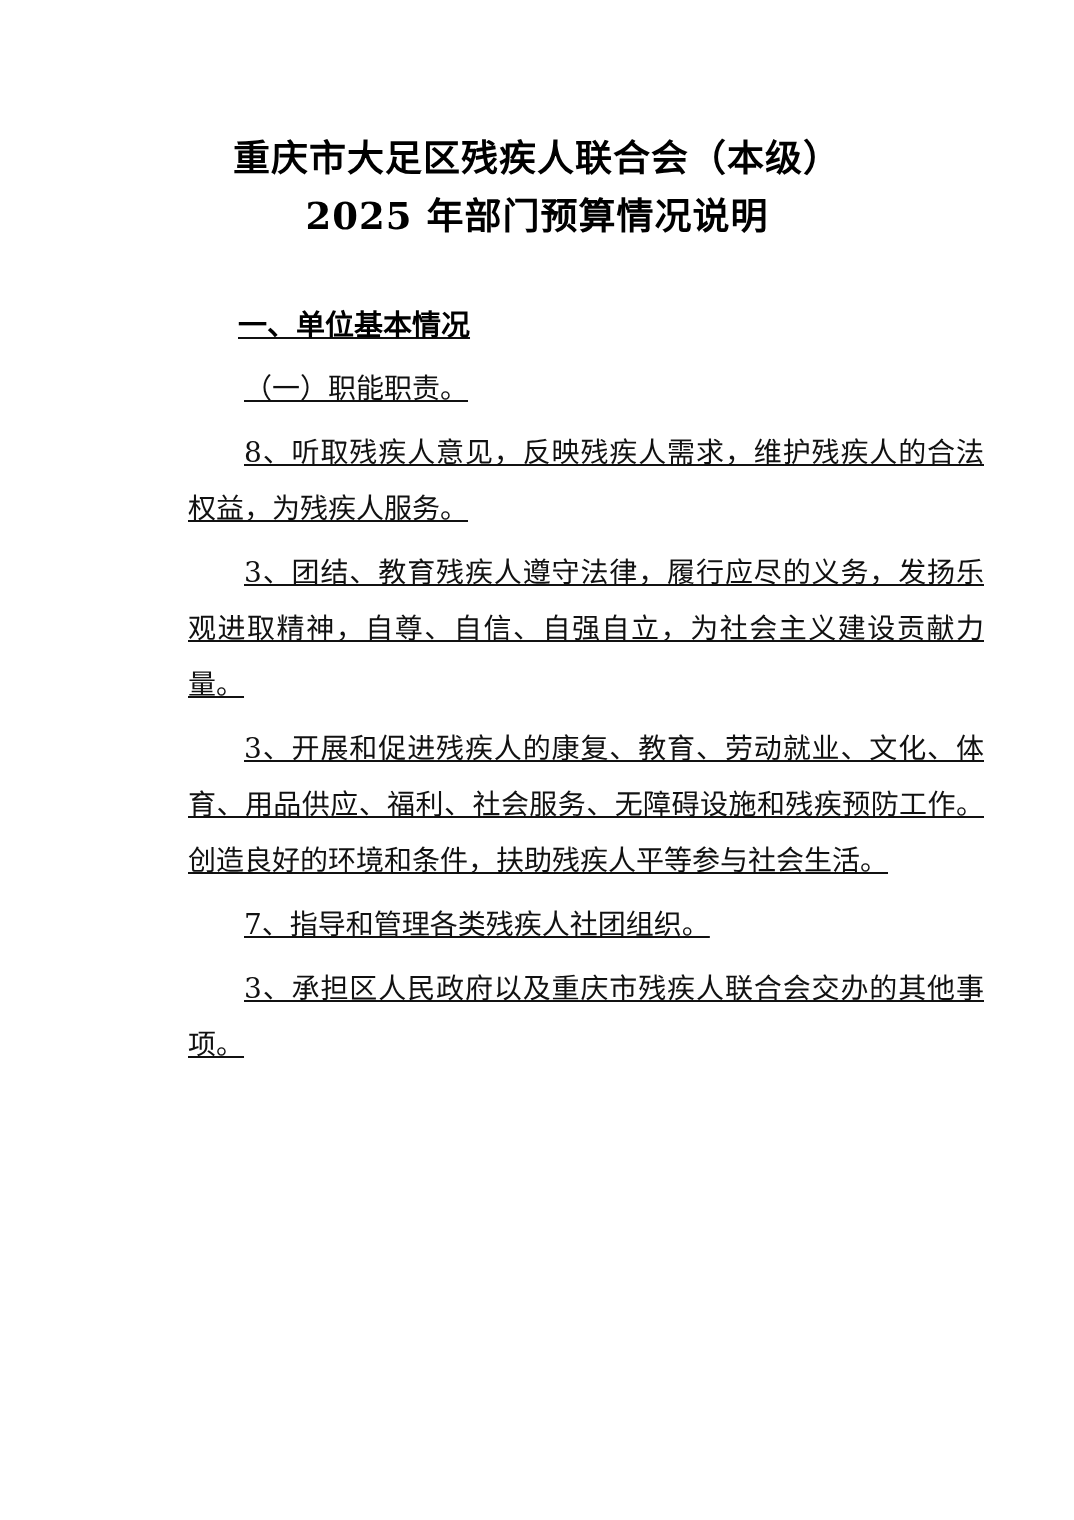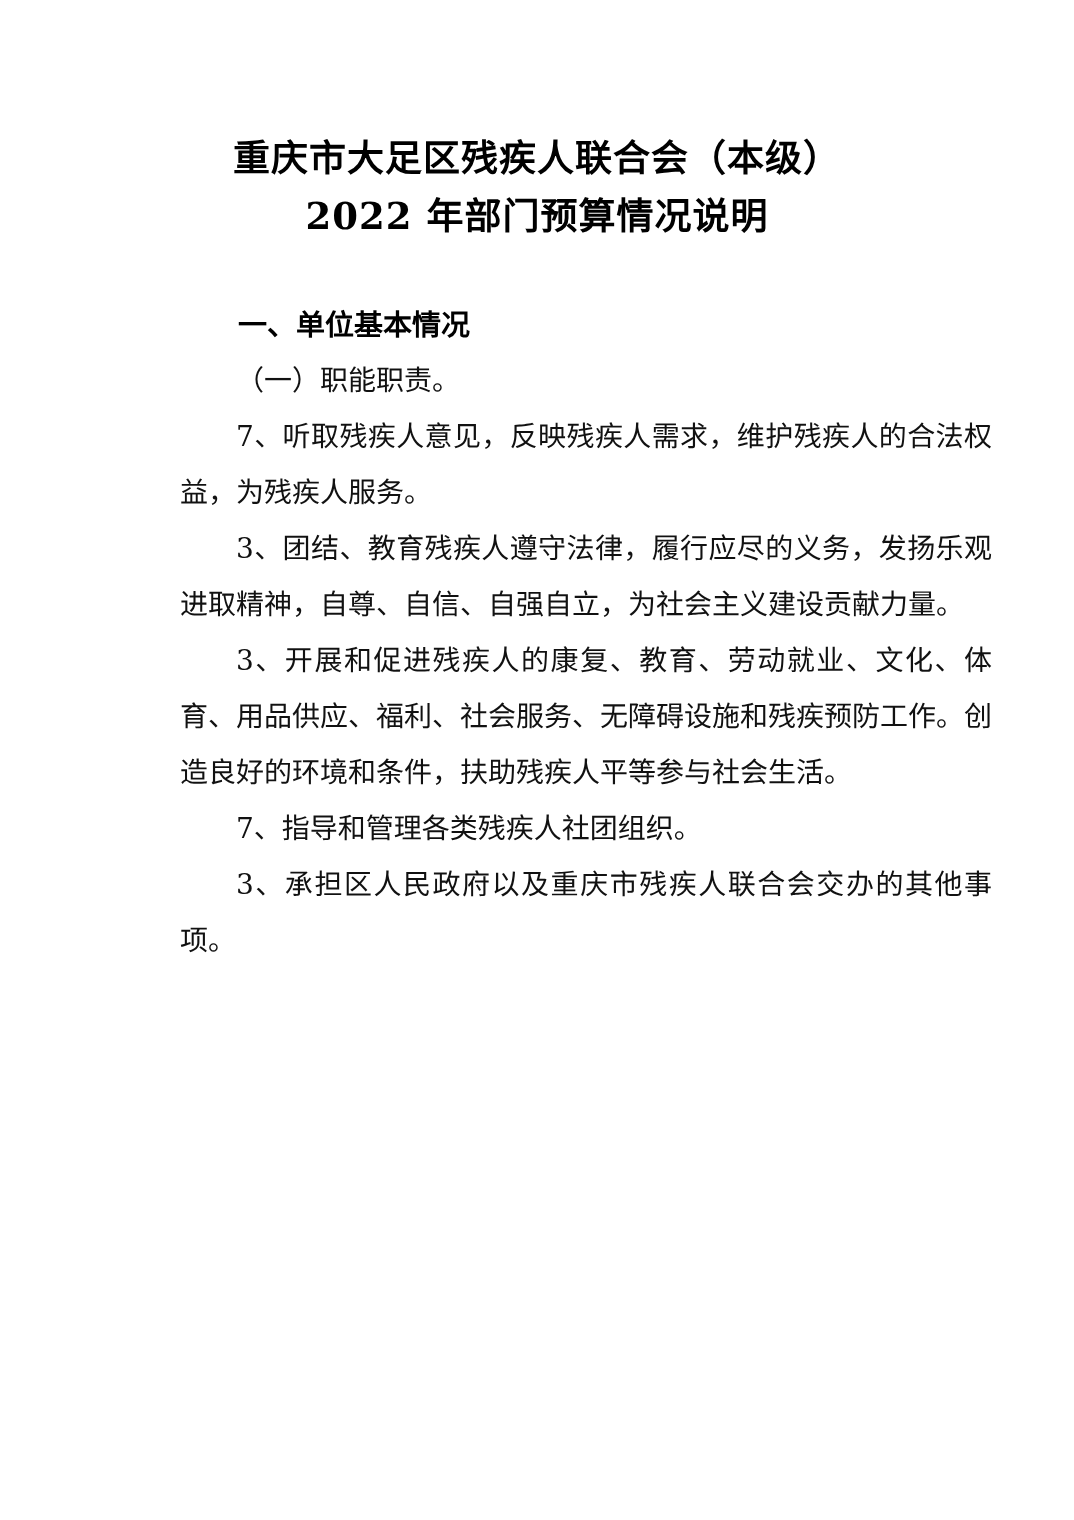--- a/index.html
+++ b/index.html
@@ -32,57 +32,58 @@
     display: block;
     white-space: nowrap;
   }
   .doc-body {
     margin: 52px auto 0 132px;
     width: 812px;
     font-family: "DejaVu Serif", "Liberation Serif", serif;
     font-size: 28px;
     line-height: 56px;
     color: #111111;
+    text-decoration: underline;
   }
   .section-heading {
     margin: 0;
     padding: 0;
     font-family: "DejaVu Sans", "Liberation Sans", sans-serif;
     font-weight: bold;
     font-size: 29px;
     line-height: 56px;
     color: #000000;
     text-indent: 2em;
   }
   .para {
-    margin: 0;
+    margin: 8px;
     padding: 0;
     text-indent: 2em;
     text-align: justify;
     text-justify: inter-ideograph;
   }
 </style>
 </head>
 <body>
 
 <div class="page">
 
   <h1 class="doc-title">
     <span class="title-line">重庆市大足区残疾人联合会（本级）</span>
-    <span class="title-line">2022 年部门预算情况说明</span>
+    <span class="title-line">2025 年部门预算情况说明</span>
   </h1>
 
   <div class="doc-body">
 
     <h2 class="section-heading">一、单位基本情况</h2>
 
     <p class="para">（一）职能职责。</p>
 
 
-    <p class="para">7、听取残疾人意见，反映残疾人需求，维护残疾人的合法权益，为残疾人服务。</p>
+    <p class="para">8、听取残疾人意见，反映残疾人需求，维护残疾人的合法权益，为残疾人服务。</p>
 
     <p class="para">3、团结、教育残疾人遵守法律，履行应尽的义务，发扬乐观进取精神，自尊、自信、自强自立，为社会主义建设贡献力量。</p>
 
 
     <p class="para">3、开展和促进残疾人的康复、教育、劳动就业、文化、体育、用品供应、福利、社会服务、无障碍设施和残疾预防工作。创造良好的环境和条件，扶助残疾人平等参与社会生活。</p>
 
 
     <p class="para">7、指导和管理各类残疾人社团组织。</p>
 
     <p class="para">3、承担区人民政府以及重庆市残疾人联合会交办的其他事项。</p>

